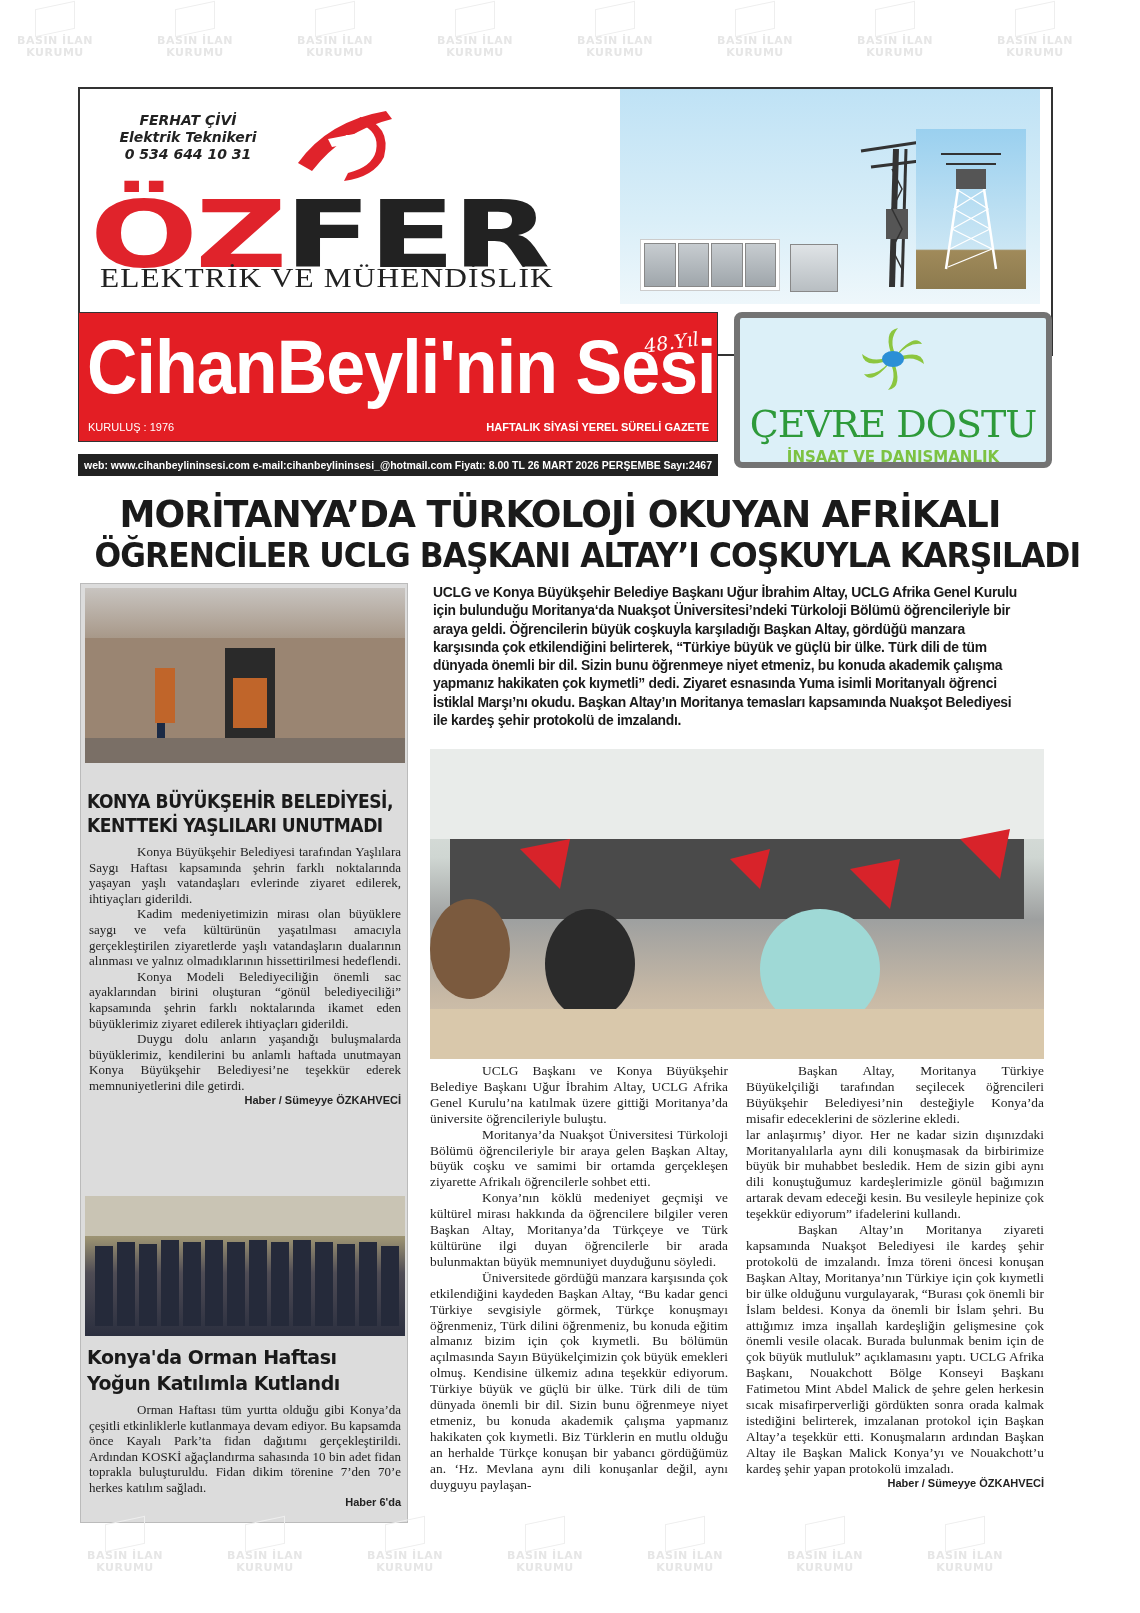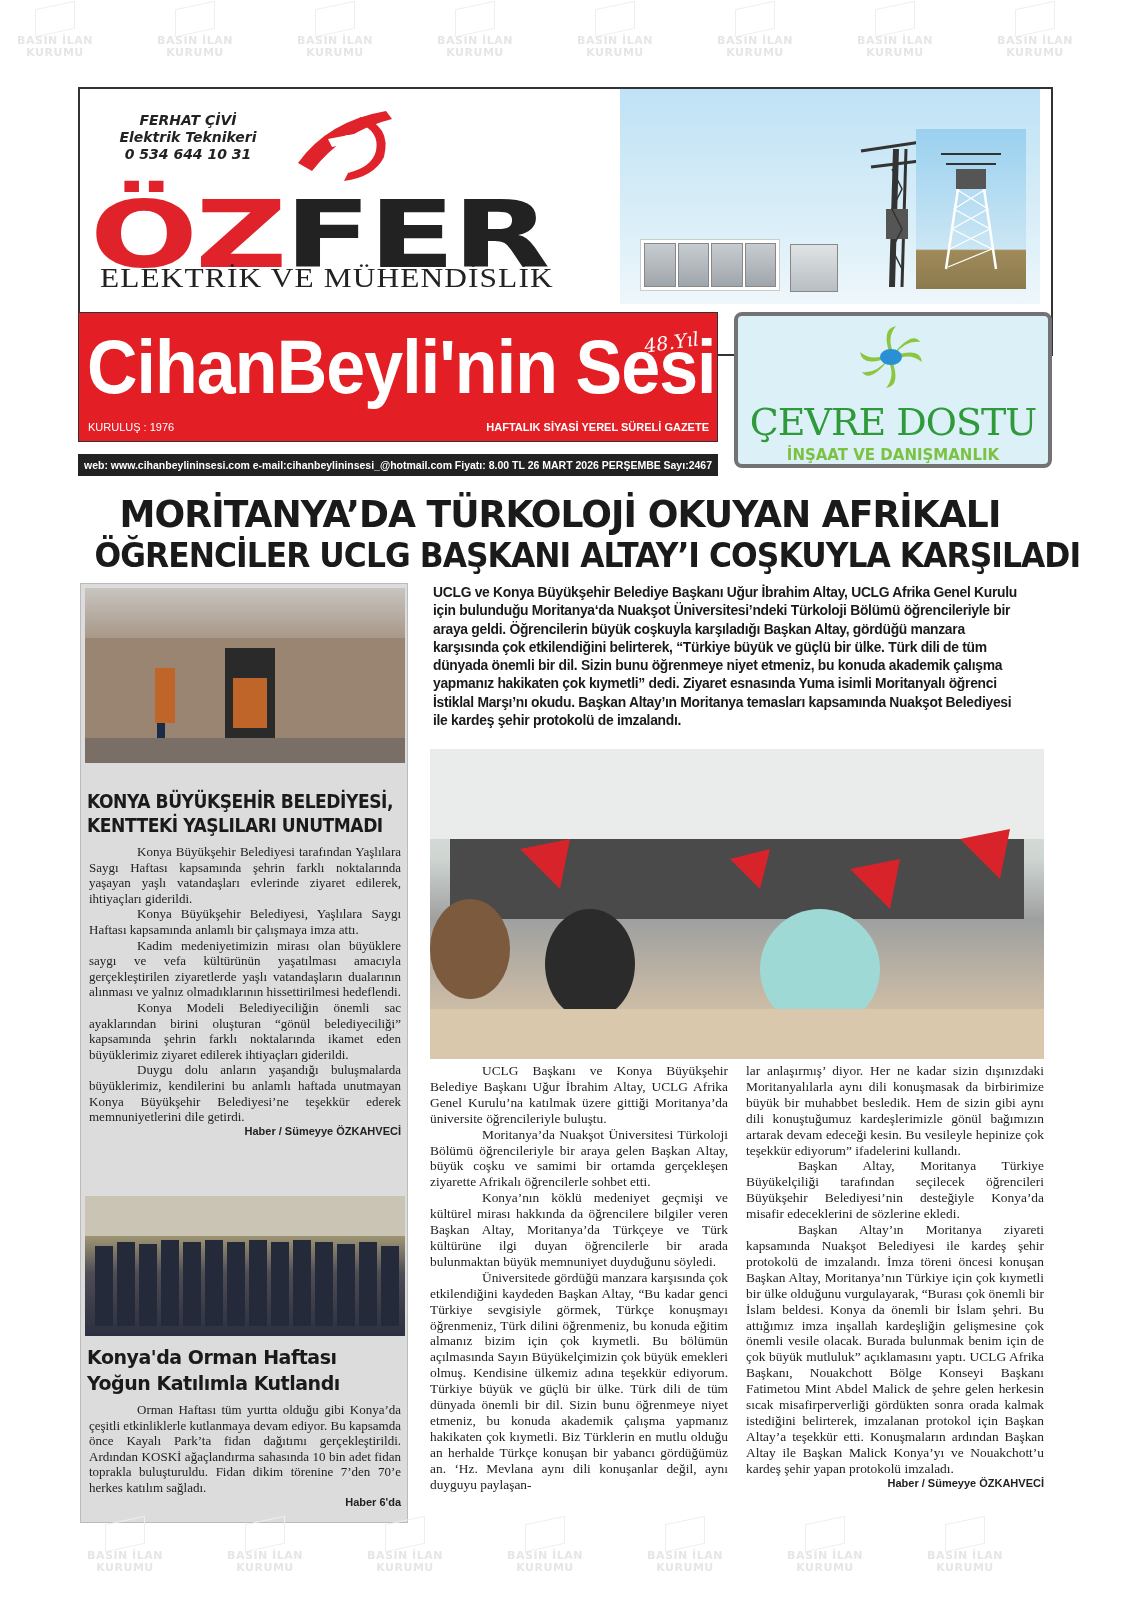--- a/index.html
+++ b/index.html
@@ -30,21 +30,21 @@
 
   
   .masthead { position: absolute; left: 78px; top: 312px; width: 640px; height: 130px; background: #e31e24; border: 1px solid #333; }
   .mast-title { position: absolute; left: 8px; top: 14px; font-family: "Liberation Sans", sans-serif; font-weight: bold; font-size: 76px; line-height: 80px; color: #fff; letter-spacing: -1px; transform: scaleX(0.92); transform-origin: left top; white-space: nowrap; }
   .mast-year { position: absolute; right: 18px; top: 18px; font-family: "DejaVu Serif", serif; font-style: italic; font-size: 19px; color: #fff; transform: rotate(-8deg); }
   .mast-founded { position: absolute; left: 9px; bottom: 8px; font-family: "Liberation Sans", sans-serif; font-size: 11px; color: #fff; }
   .mast-type { position: absolute; right: 8px; bottom: 8px; font-family: "Liberation Sans", sans-serif; font-weight: bold; font-size: 11px; color: #fff; }
   .infobar { position: absolute; left: 78px; top: 454px; width: 640px; height: 22px; background: #222; color: #fff; display: flex; justify-content: space-between; align-items: center; padding: 0 6px; font-family: "Liberation Sans", sans-serif; font-weight: bold; font-size: 10.5px; white-space: nowrap; }
 
   
-  .cevre { position: absolute; left: 734px; top: 312px; width: 318px; height: 156px; border: 4px solid #737373; border-radius: 8px; background: #dcf0f8; overflow: hidden; }
+  .cevre { position: absolute; left: 734px; top: 312px; width: 318px; height: 156px; border: 6px solid #737373; border-radius: 8px; background: #dcf0f8; overflow: hidden; }
   .cevre-logo { position: absolute; left: 112px; top: 8px; width: 82px; height: 66px; }
   .cevre-name { position: absolute; left: 0; width: 100%; top: 86px; text-align: center; font-family: "DejaVu Serif", serif; font-size: 38px; line-height: 40px; color: #2e9a3a; letter-spacing: -1px; }
   .cevre-sub { position: absolute; left: 0; width: 100%; top: 130px; text-align: center; font-family: "DejaVu Sans", sans-serif; font-weight: bold; font-size: 15px; color: #7cc242; }
 
   
   .headline { position: absolute; left: 70px; top: 492px; width: 980px; text-align: center; font-family: "DejaVu Sans", sans-serif; font-weight: bold; color: #1a1a1a; }
   .headline .l1 { font-size: 38px; line-height: 44px; letter-spacing: -1px; transform: scaleX(0.95); white-space: nowrap; }
   .headline .l2 { font-size: 33px; line-height: 40px; letter-spacing: -1px; transform: scaleX(0.95); white-space: nowrap; }
 
   
@@ -235,21 +235,20 @@
       <rect x="148" y="90" width="34" height="50" fill="#c0652a"></rect>
       <rect x="0" y="150" width="320" height="25" fill="#7a6f66"></rect>
     </svg>
   </div>
   <div class="side-h side-h1">
     <div>KONYA BÜYÜKŞEHİR BELEDİYESİ,</div>
     <div>KENTTEKİ YAŞLILARI UNUTMADI</div>
   </div>
   <div class="side-body" style="top:260px;">
     <p>Konya Büyükşehir Belediyesi tarafından Yaşlılara Saygı Haftası kapsamında şehrin farklı noktalarında yaşayan yaşlı vatandaşları evlerinde ziyaret edilerek, ihtiyaçları giderildi.</p>
-    <p>Konya Büyükşehir Belediyesi, Yaşlılara Saygı Haftası kapsamında anlamlı bir çalışmaya imza attı.</p>
     <p>Kadim medeniyetimizin mirası olan büyüklere saygı ve vefa kültürünün yaşatılması amacıyla gerçekleştirilen ziyaretlerde yaşlı vatandaşların dualarının alınması ve yalnız olmadıklarının hissettirilmesi hedeflendi.</p>
     <p>Konya Modeli Belediyeciliğin önemli sac ayaklarından birini oluşturan “gönül belediyeciliği” kapsamında şehrin farklı noktalarında ikamet eden büyüklerimiz ziyaret edilerek ihtiyaçları giderildi.</p>
     <p>Duygu dolu anların yaşandığı buluşmalarda büyüklerimiz, kendilerini bu anlamlı haftada unutmayan Konya Büyükşehir Belediyesi’ne teşekkür ederek memnuniyetlerini dile getirdi.</p>
     <div class="byline">Haber / Sümeyye ÖZKAHVECİ</div>
   </div>
   <div class="photo photo-forest">
     <svg viewBox="0 0 320 140" width="320" height="140">
       <rect x="0" y="0" width="320" height="40" fill="#c9c4b4"></rect>
       <g fill="#252a3a">
         <rect x="10" y="50" width="18" height="80"></rect>
@@ -296,17 +295,17 @@
   </svg>
 </div>
 
 <div class="col col-a">
   <p>UCLG Başkanı ve Konya Büyükşehir Belediye Başkanı Uğur İbrahim Altay, UCLG Afrika Genel Kurulu’na katılmak üzere gittiği Moritanya’da üniversite öğrencileriyle buluştu.</p>
   <p>Moritanya’da Nuakşot Üniversitesi Türkoloji Bölümü öğrencileriyle bir araya gelen Başkan Altay, büyük coşku ve samimi bir ortamda gerçekleşen ziyarette Afrikalı öğrencilerle sohbet etti.</p>
   <p>Konya’nın köklü medeniyet geçmişi ve kültürel mirası hakkında da öğrencilere bilgiler veren Başkan Altay, Moritanya’da Türkçeye ve Türk kültürüne ilgi duyan öğrencilerle bir arada bulunmaktan büyük memnuniyet duyduğunu söyledi.</p>
   <p>Üniversitede gördüğü manzara karşısında çok etkilendiğini kaydeden Başkan Altay, “Bu kadar genci Türkiye sevgisiyle görmek, Türkçe konuşmayı öğrenmeniz, Türk dilini öğrenmeniz, bu konuda eğitim almanız bizim için çok kıymetli. Bu bölümün açılmasında Sayın Büyükelçimizin çok büyük emekleri olmuş. Kendisine ülkemiz adına teşekkür ediyorum. Türkiye büyük ve güçlü bir ülke. Türk dili de tüm dünyada önemli bir dil. Sizin bunu öğrenmeye niyet etmeniz, bu konuda akademik çalışma yapmanız hakikaten çok kıymetli. Biz Türklerin en mutlu olduğu an herhalde Türkçe konuşan bir yabancı gördüğümüz an. ‘Hz. Mevlana aynı dili konuşanlar değil, aynı duyguyu paylaşan-</p>
 </div>
 <div class="col col-b">
+  <p>Başkan Altay, Moritanya Türkiye Büyükelçiliği tarafından seçilecek öğrencileri Büyükşehir Belediyesi’nin desteğiyle Konya’da misafir edeceklerini de sözlerine ekledi.</p>
   <p style="text-indent:0">lar anlaşırmış’ diyor. Her ne kadar sizin dışınızdaki Moritanyalılarla aynı dili konuşmasak da birbirimize büyük bir muhabbet besledik. Hem de sizin gibi aynı dili konuştuğumuz kardeşlerimizle gönül bağımızın artarak devam edeceği kesin. Bu vesileyle hepinize çok teşekkür ediyorum” ifadelerini kullandı.</p>
-  <p>Başkan Altay, Moritanya Türkiye Büyükelçiliği tarafından seçilecek öğrencileri Büyükşehir Belediyesi’nin desteğiyle Konya’da misafir edeceklerini de sözlerine ekledi.</p>
   <p>Başkan Altay’ın Moritanya ziyareti kapsamında Nuakşot Belediyesi ile kardeş şehir protokolü de imzalandı. İmza töreni öncesi konuşan Başkan Altay, Moritanya’nın Türkiye için çok kıymetli bir ülke olduğunu vurgulayarak, “Burası çok önemli bir İslam beldesi. Konya da önemli bir İslam şehri. Bu attığımız imza inşallah kardeşliğin gelişmesine çok önemli vesile olacak. Burada bulunmak benim için de çok büyük mutluluk” açıklamasını yaptı. UCLG Afrika Başkanı, Nouakchott Bölge Konseyi Başkanı Fatimetou Mint Abdel Malick de şehre gelen herkesin sıcak misafirperverliği gördükten sonra orada kalmak istediğini belirterek, imzalanan protokol için Başkan Altay’a teşekkür etti. Konuşmaların ardından Başkan Altay ile Başkan Malick Konya’yı ve Nouakchott’u kardeş şehir yapan protokolü imzaladı.</p>
   <div class="byline">Haber / Sümeyye ÖZKAHVECİ</div>
 </div>
 
 </body></html>

